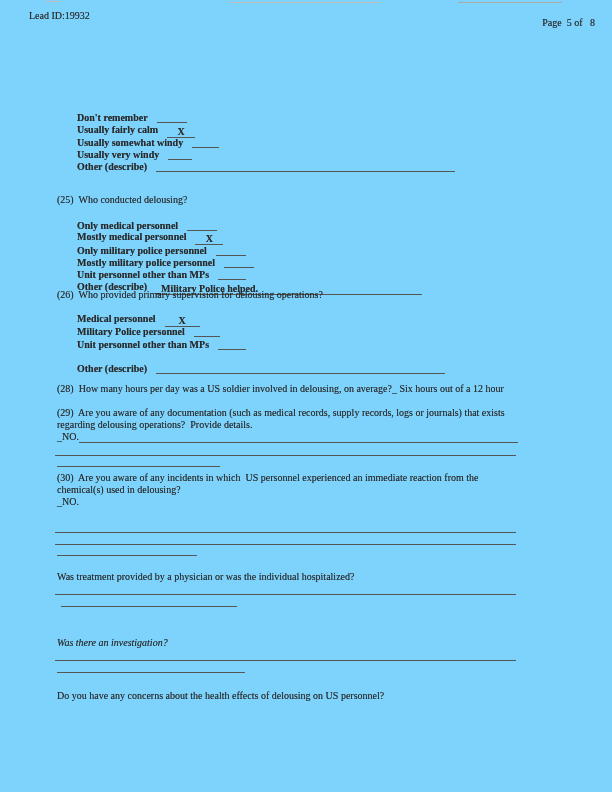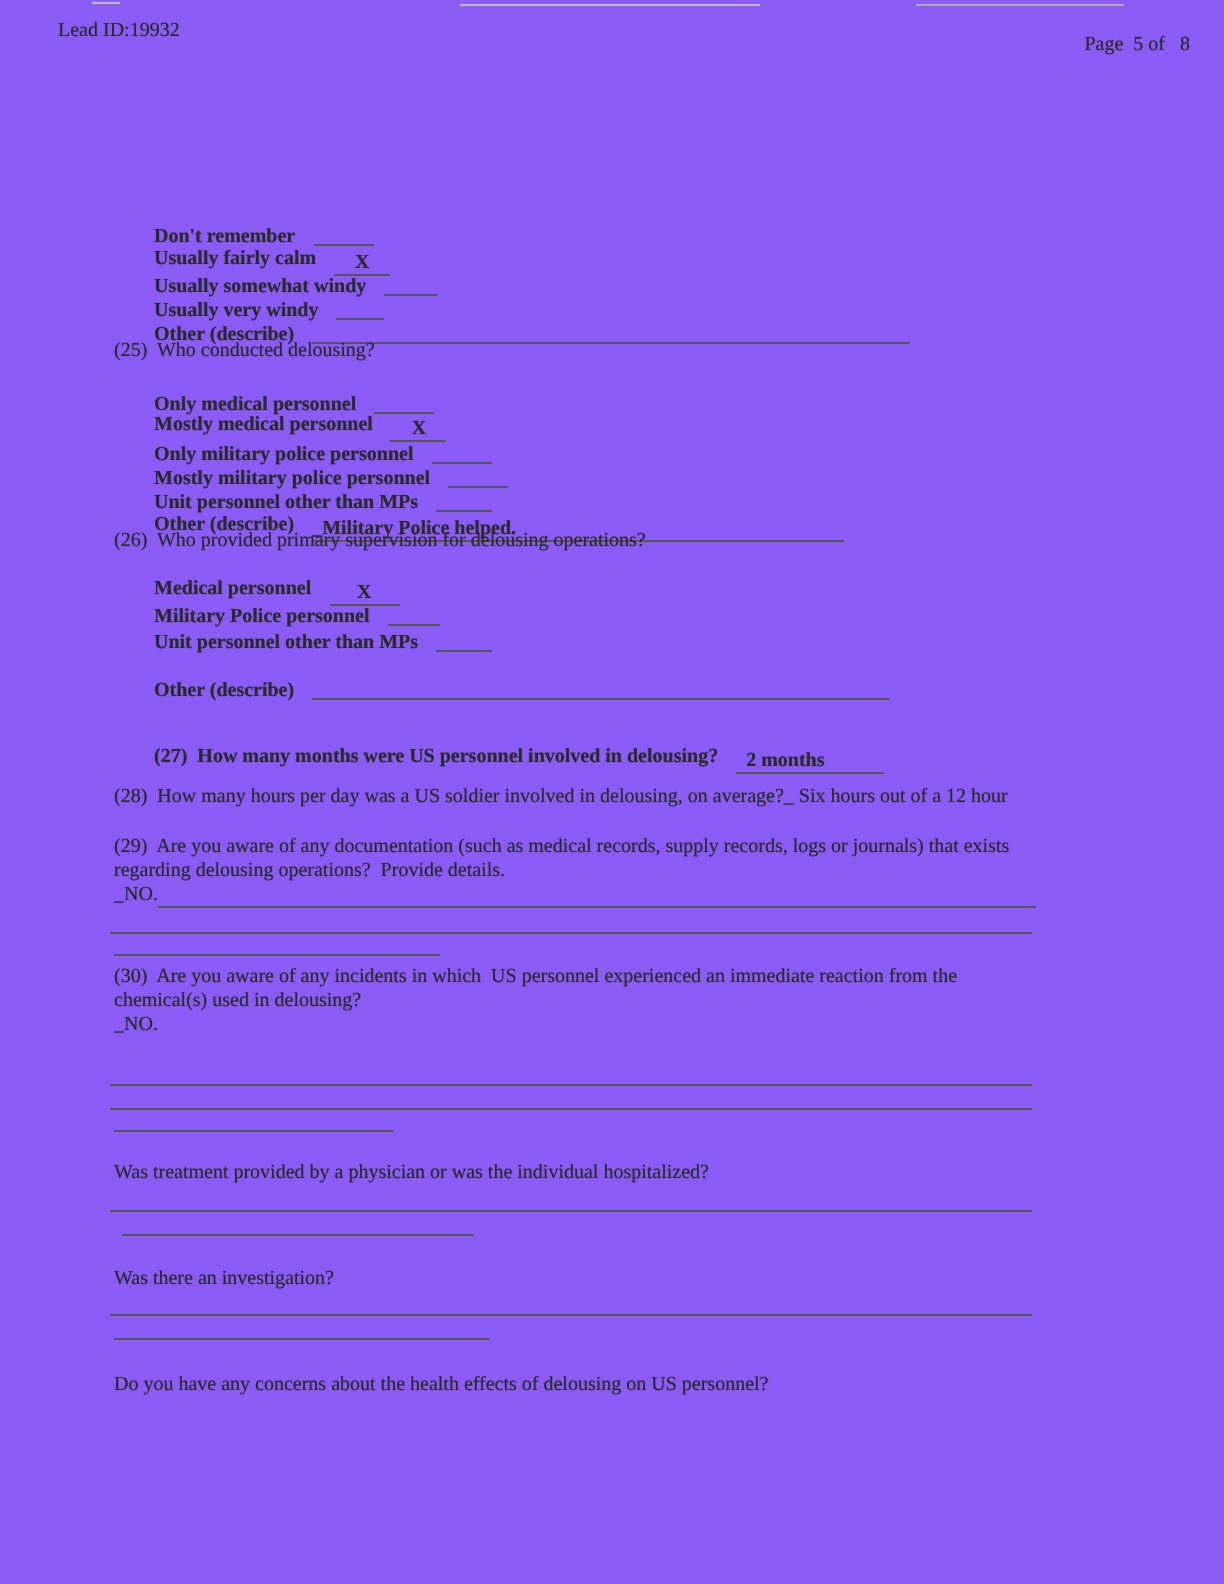--- a/index.html
+++ b/index.html
@@ -1,17 +1,17 @@
 <!DOCTYPE html>
 <html><head>
 <meta charset="utf-8">
 <style>
   html,body{margin:0;padding:0;background:#ffffff;}
   .page{
-    position:relative;width:612px;height:792px;background:#8b5cf6;overflow:hidden;
+    position:relative;width:612px;height:792px;background:#7dd3fc;overflow:hidden;
     font-family:"Liberation Serif","DejaVu Serif",serif;
     font-size:10px;color:#2a2a2a;
     text-shadow:0 0 .4px rgba(40,40,40,.55);
   }
   .artifact{position:absolute;height:1px;background:#bdbdbd;}
   .hdr-lead{position:absolute;left:29px;top:10px;}
   .hdr-page{position:absolute;right:17px;top:17px;white-space:pre;}
   .content{position:absolute;left:57px;top:99px;width:461px;}
   .txt{white-space:pre-wrap;line-height:12.3px;}
   .opt{height:12.3px;line-height:12.3px;white-space:pre;font-weight:bold;}
@@ -60,21 +60,21 @@
         <span>Usually somewhat windy</span><span class="blank bw27"></span>
       </div>
       <div class="opt">
         <span>Usually very windy</span><span class="blank bw24"></span>
       </div>
       <div class="opt">
         <span>Other (describe)</span><span class="blank bw-oth1 ans-left"></span>
       </div>
     </div>
 
-    <div style="margin-top:10px;">
+    <div style="margin-top:34px;">
       <div class="txt">(25)  Who conducted delousing?</div>
       <div class="opt">
         <span>Only medical personnel</span><span class="blank bw30"></span>
       </div>
       <div class="opt">
         <span>Mostly medical personnel</span><span class="blank bw28">X</span>
       </div>
       <div class="opt">
         <span>Only military police personnel</span><span class="blank bw30"></span>
       </div>
@@ -98,25 +98,20 @@
         <span>Military Police personnel</span><span class="blank bw26"></span>
       </div>
       <div class="opt">
         <span>Unit personnel other than MPs</span><span class="blank bw28"></span>
       </div>
       <div class="opt" style="margin-top:12px;">
         <span>Other (describe)</span><span class="blank bw-oth26 ans-left"></span>
       </div>
     </div>
 
-    <div style="margin-top:22.5px;">
-      <div class="opt">
-        <span>(27)  How many months were US personnel involved in delousing?</span><span class="blank bw-q27 ans-left">  2 months</span>
-      </div>
-    </div>
 
     <div style="margin-top:20.5px;">
       <div class="txt">(28)  How many hours per day was a US soldier involved in delousing, on average?_ Six hours out of a 12 hour</div>
     </div>
 
     <div style="margin-top:12px;">
       <div class="txt">(29)  Are you aware of any documentation (such as medical records, supply records, logs or journals) that exists</div>
       <div class="txt">regarding delousing operations?  Provide details.</div>
       <div class="norow">
         <span>_NO.</span>
@@ -132,21 +127,21 @@
       <div class="txt">_NO.</div>
       <div class="uline ul-full" style="height:23px;"></div>
       <div class="uline ul-full"></div>
       <div class="uline ul-30s"></div>
     </div>
 
     <div style="margin-top:15px;">
       <div class="txt">Was treatment provided by a physician or was the individual hospitalized?</div>
       <div class="uline ul-full"></div>
       <div class="uline ul-ts"></div>
-      <div class="txt" style="margin-top:16px;">Was there an investigation?</div>
+      <div class="txt" style="margin-top:30px;font-style:italic;">Was there an investigation?</div>
       <div class="uline ul-full"></div>
       <div class="uline ul-is"></div>
     </div>
 
     <div class="txt" style="margin-top:17px;">Do you have any concerns about the health effects of delousing on US personnel?</div>
 
   </div>
 </div>
 
 </body></html>

